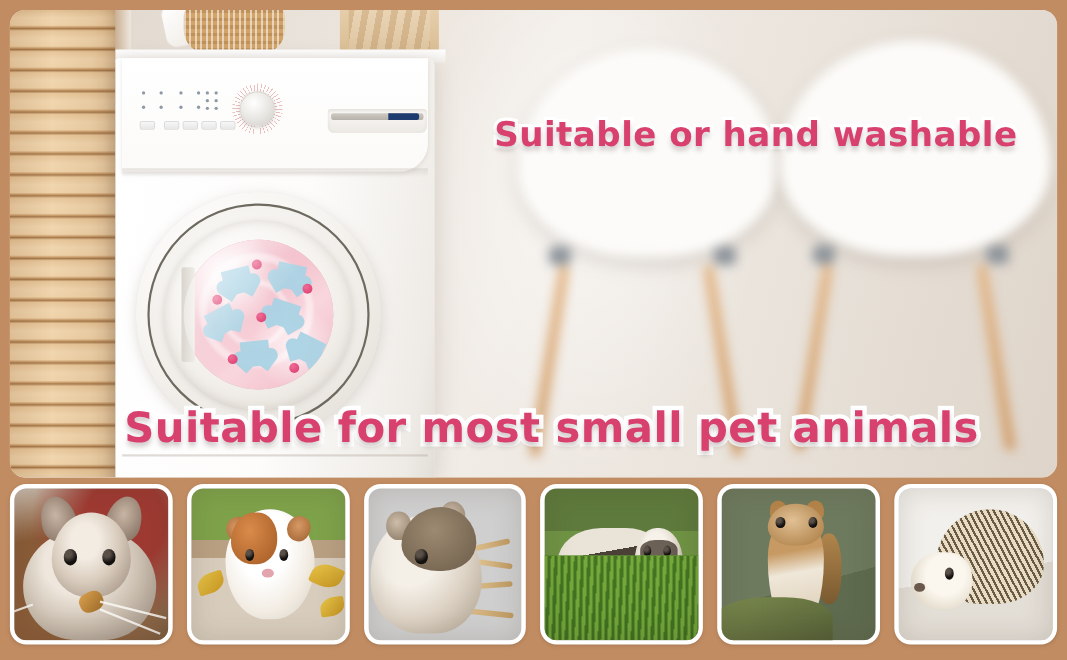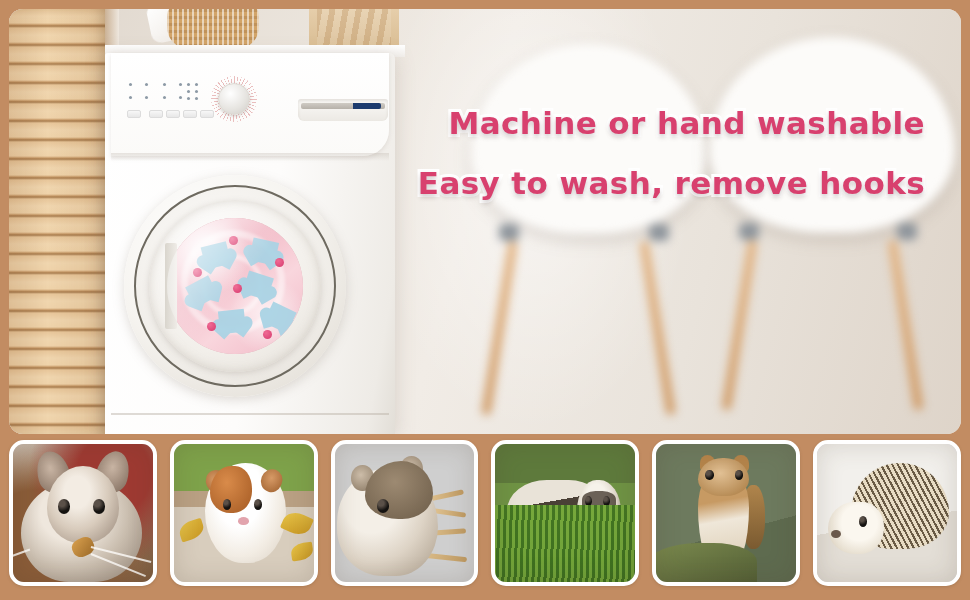--- a/index.html
+++ b/index.html
@@ -509,22 +509,22 @@
         <div class="pom" style="left:26px; top:50px;"></div>
         <div class="pom" style="left:66px; top:66px;"></div>
         <div class="pom" style="left:40px; top:104px;"></div>
         <div class="pom" style="left:96px; top:112px;"></div>
       </div>
       <div id="latch"></div>
       <div id="glassShine"></div>
       <div id="washerLine"></div>
     </div>
 
-    <div class="fancy" id="line1">Machine or hand washable</div>
-    <div class="fancy" id="line2">Easy to wash, remove hooks</div>
+    <div class="fancy" id="line1">Suitable or hand washable</div>
+    <div class="fancy" id="headline">Suitable for most small pet animals</div>
   </div>
 
   <div id="strip">
 
     <div class="pcard">
       <div class="pimg bg-chinchilla soft">
         <div class="chin-body"></div>
         <div class="chin-ear l"></div>
         <div class="chin-ear r"></div>
         <div class="chin-head"></div>

